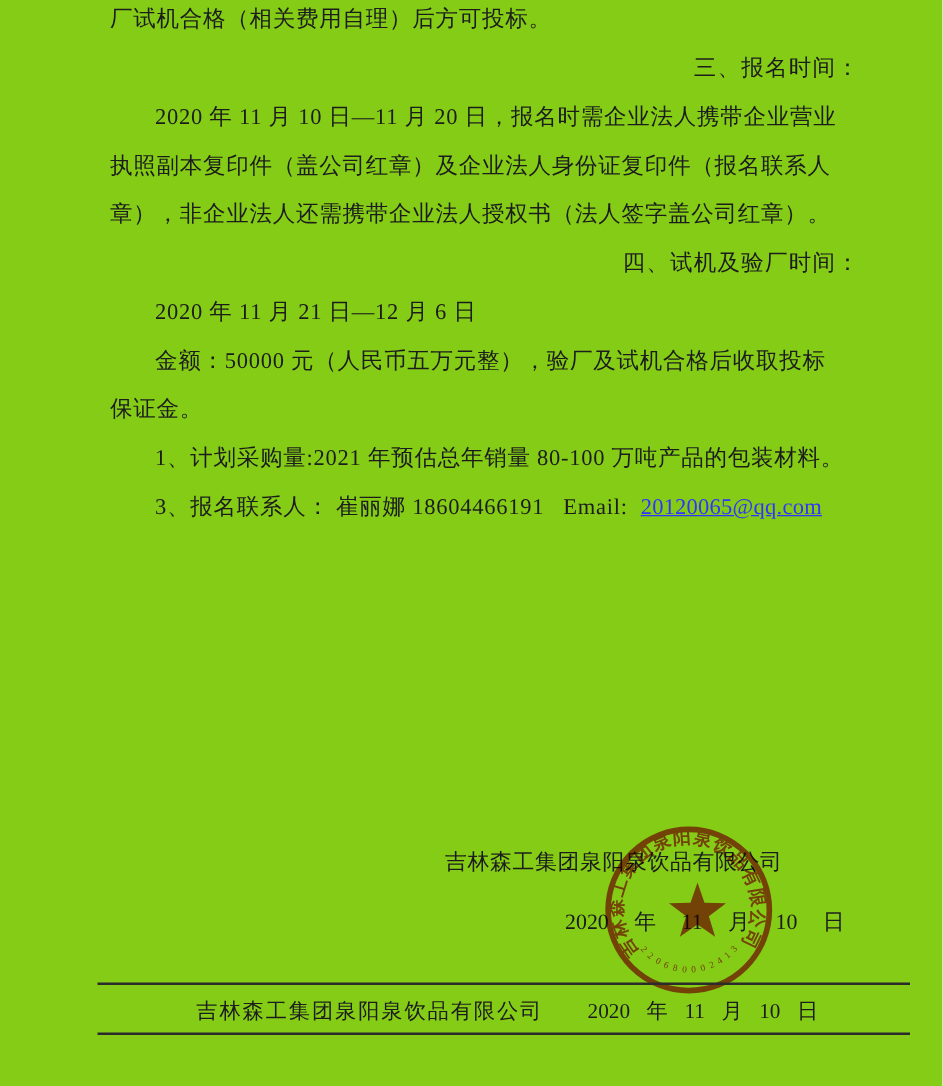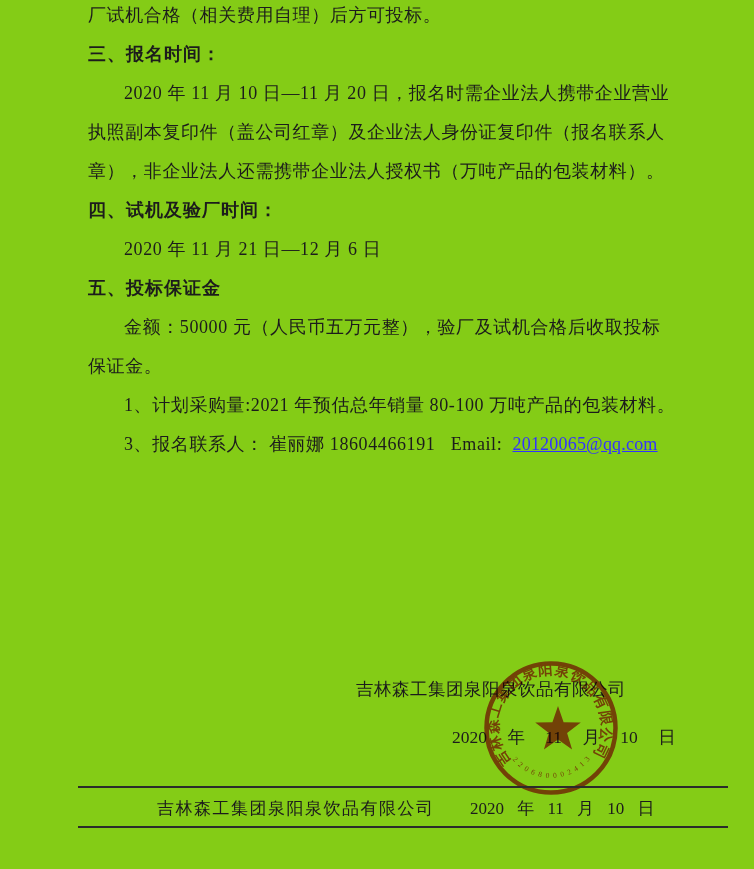--- a/index.html
+++ b/index.html
@@ -10,21 +10,21 @@
     overflow:hidden;
     font-family:"Liberation Serif","DejaVu Serif",serif;
     color:#1c1c1c;
   }
   .doc-text { position:absolute; left:88px; top:-4px; width:600px; }
   .doc-line {
     height:39px; line-height:39px;
     font-size:18px; letter-spacing:0.6px;
     white-space:pre;
   }
-  .heading { font-weight:bold; letter-spacing:1px; }
+  .heading { font-weight:normal; letter-spacing:1px;text-align:right; }
   .indent { padding-left:36px; }
   .email-link {
     color:#3333ff; text-decoration:underline; cursor:pointer;
     letter-spacing:0.2px;
   }
   .sig-company {
     position:absolute; left:356px; top:677px;
     font-size:17.5px; line-height:24px; letter-spacing:0.5px; white-space:pre;
   }
   .sig-date {
@@ -52,24 +52,23 @@
 </head>
 <body>
 
 <div class="page">
 
   <div class="doc-text">
     <div class="doc-line">厂试机合格（相关费用自理）后方可投标。</div>
     <div class="doc-line heading">三、报名时间：</div>
     <div class="doc-line indent">2020 年 11 月 10 日—11 月 20 日，报名时需企业法人携带企业营业</div>
     <div class="doc-line">执照副本复印件（盖公司红章）及企业法人身份证复印件（报名联系人</div>
-    <div class="doc-line">章），非企业法人还需携带企业法人授权书（万吨产品的包装材料）。</div>
+    <div class="doc-line">章），非企业法人还需携带企业法人授权书（法人签字盖公司红章）。</div>
     <div class="doc-line heading">四、试机及验厂时间：</div>
     <div class="doc-line indent">2020 年 11 月 21 日—12 月 6 日</div>
-    <div class="doc-line heading">五、投标保证金</div>
     <div class="doc-line indent">金额：50000 元（人民币五万元整），验厂及试机合格后收取投标</div>
     <div class="doc-line">保证金。</div>
     <div class="doc-line indent">1、计划采购量:2021 年预估总年销量 80-100 万吨产品的包装材料。</div>
     <div class="doc-line indent"><span>3、报名联系人： 崔丽娜 18604466191   Email:  </span><a class="email-link">20120065@qq.com</a></div>
   </div>
 
   <div class="sig-company">吉林森工集团泉阳泉饮品有限公司</div>
   <div class="sig-date">2020 年 11 月 10 日</div>
 
   <svg class="stamp" viewBox="0 0 150 150" xmlns="http://www.w3.org/2000/svg">

